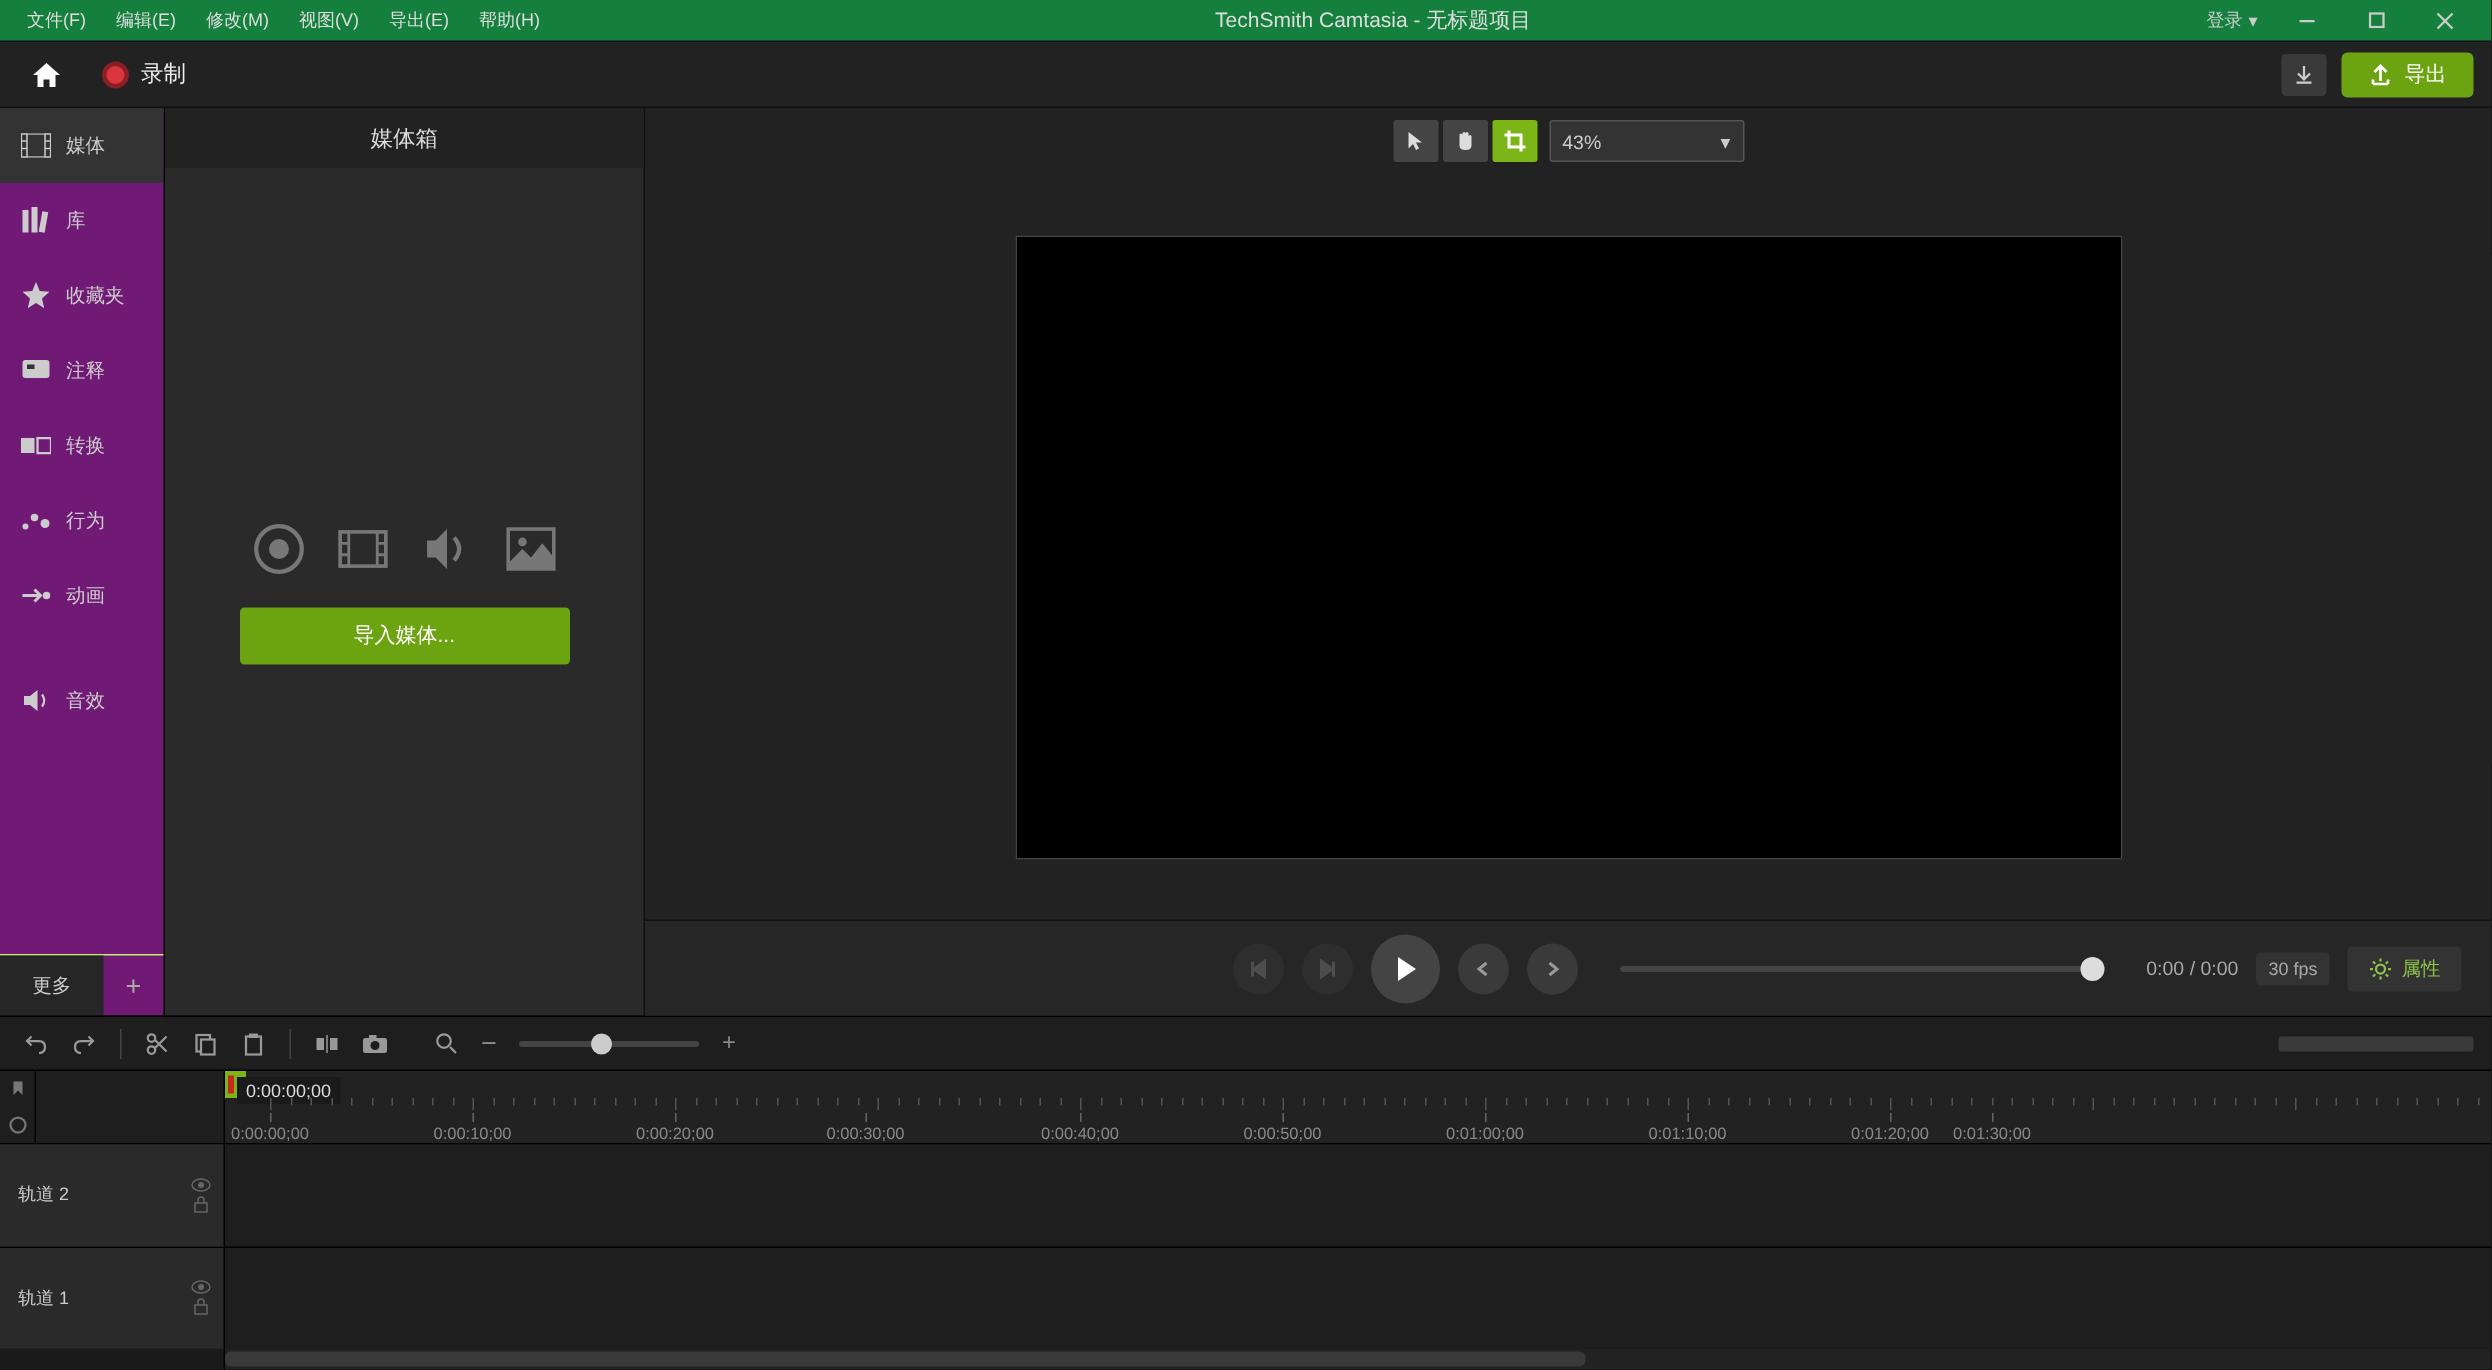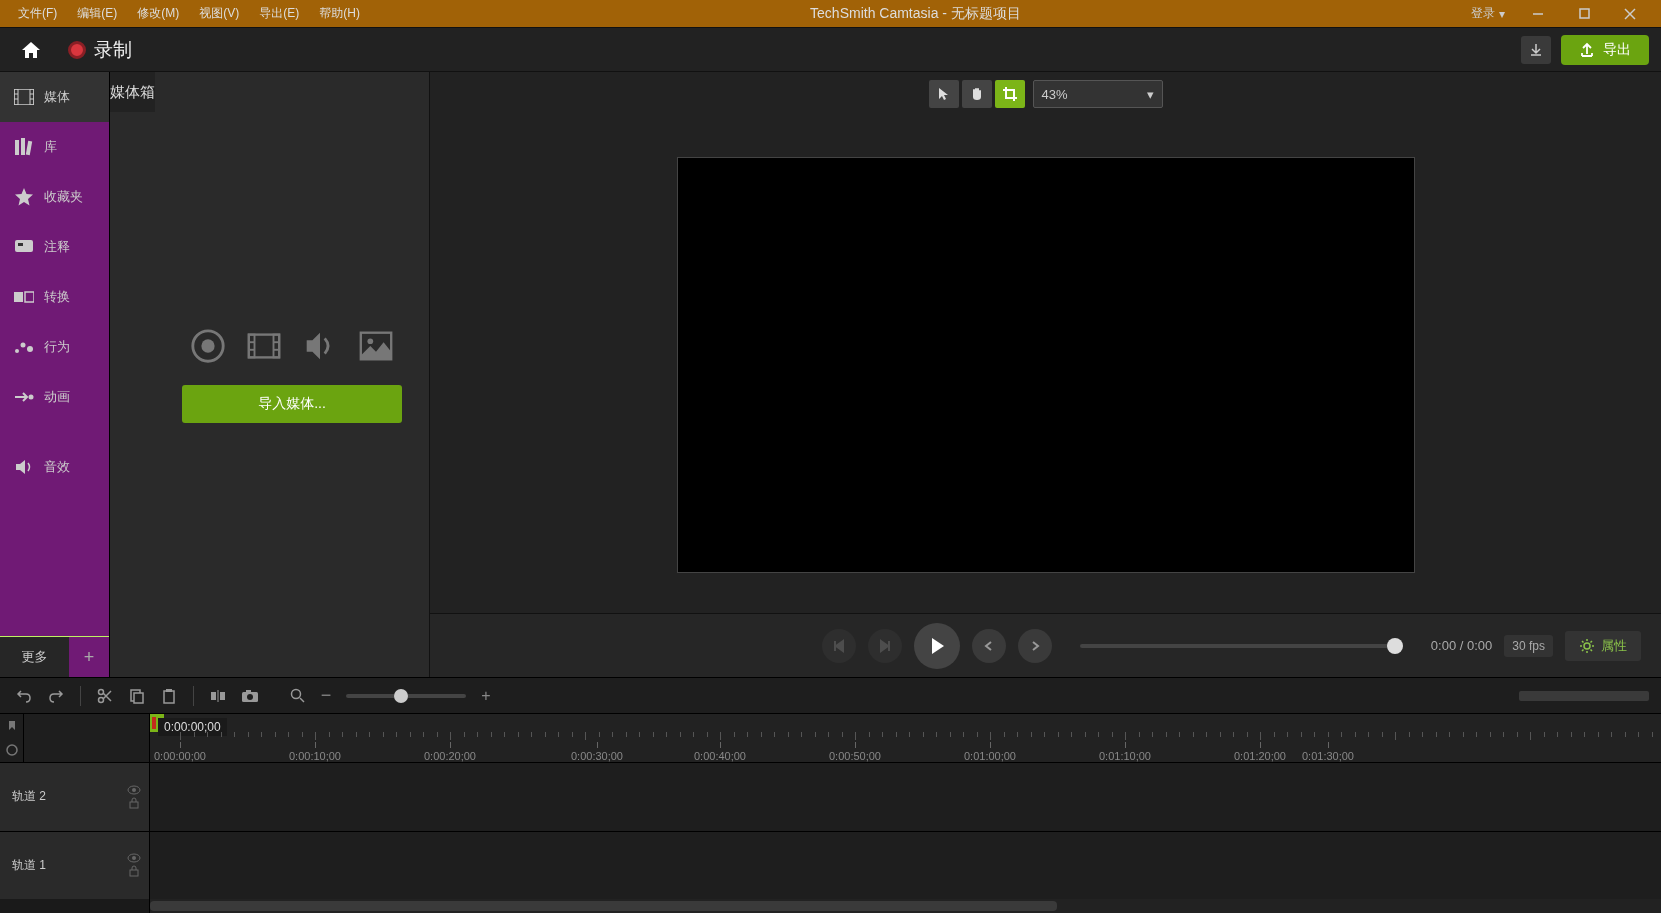--- a/index.html
+++ b/index.html
@@ -1,41 +1,41 @@
 <!DOCTYPE html>
 <html><head>
 <meta charset="utf-8">
 <style>
 * { margin:0; padding:0; box-sizing:border-box; font-family:"Microsoft YaHei",Arial,sans-serif; user-select:none; }
 body { background:#1a1a1a; color:#ccc; width:1661px; height:913px; overflow:hidden; font-size:13px; display:flex; flex-direction:column; }
-.menubar { height:28px; background:#a16207; display:flex; align-items:center; padding:0 8px; border-bottom:1px solid #111; }
+.menubar { height:28px; background:#15803d; display:flex; align-items:center; padding:0 8px; border-bottom:1px solid #111; }
 .menubar .menu-item { padding:0 10px; font-size:12px; cursor:pointer; color:#ddd; }
 .menubar .title { flex:1; text-align:center; color:#ddd; font-size:14px; }
 .menubar .login { padding:0 10px; font-size:12px; cursor:pointer; display:flex; align-items:center; gap:4px;}
 .winbtns { display:flex; }
 .winbtn { width:46px; height:28px; display:flex; align-items:center; justify-content:center; cursor:pointer; }
 .toolbar { height:44px; background:#222; display:flex; align-items:center; padding:0 12px; gap:10px; border-bottom:1px solid #111;}
 .home-btn, .record-btn { display:flex; align-items:center; gap:8px; cursor:pointer; padding:4px 8px;}
 .red-dot { width:18px; height:18px; border-radius:50%; background:#d9363e; border:3px solid #8a1f25;}
-.record-label { font-size:19px; color:#eee; }
+.record-label { font-size:15px; color:#eee; }
 .tool-btn { width:30px; height:28px; display:flex; align-items:center; justify-content:center; background:#444; cursor:pointer; border-radius:2px;}
 .tool-btn.active { background:#7cb518; }
 .zoom-sel { width:130px; height:28px; background:#333; border:1px solid #555; color:#ccc; display:flex; align-items:center; justify-content:space-between; padding:0 8px; cursor:pointer; border-radius:2px;}
 .right-tools { margin-left:auto; display:flex; gap:10px; align-items:center;}
 .dl-btn { width:30px; height:28px; background:#3a3a3a; display:flex; align-items:center; justify-content:center; cursor:pointer; border-radius:3px;}
 .export-btn { background:#6ba410; color:#fff; padding:6px 18px; border-radius:4px; display:flex; align-items:center; gap:8px; cursor:pointer; font-size:14px;}
 .main { flex:1; display:flex; min-height:0;}
 .sidebar { width:110px; background:#701a75; display:flex; flex-direction:column; border-right:1px solid #000;}
 .side-item { height:50px; display:flex; align-items:center; gap:10px; padding:0 14px; cursor:pointer; font-size:13px; color:#ccc;}
 .side-item.active { background:#333;}
 .side-spacer { flex:1;}
 .side-plus { width:40px; height:40px; display:flex; align-items:center; justify-content:center; cursor:pointer; font-size:18px; color:#aaa;}
 .side-bottom { display:flex; border-top:1px solid #bef264;}
 .side-more-wrap { flex:1; display:flex; align-items:center; justify-content:center; background:#262626; cursor:pointer;}
-.media-panel { width:320px; background:#2a2a2a; border-right:1px solid #111; display:flex; }
+.media-panel { width:320px; background:#2a2a2a; border-right:1px solid #111; display:flex; flex-direction:column;}
 .panel-header { height:40px; display:flex; align-items:center; justify-content:center; background:#222; font-size:15px; color:#ddd;}
 .media-body { flex:1; display:flex; flex-direction:column; align-items:center; justify-content:center; gap:20px; padding:20px;}
 .media-icons { display:flex; gap:18px; color:#666;}
 .media-icons svg { width:38px; height:38px; }
 .empty-text { text-align:center; color:#888; font-size:13px; line-height:1.6;}
 .import-btn { background:#6ba410; color:#fff; width:220px; height:38px; display:flex; align-items:center; justify-content:center; border-radius:3px; cursor:pointer; font-size:14px;}
 .canvas-area { flex:1; background:#222; display:flex; flex-direction:column; position:relative;}
 .canvas-toolbar-wrap { height:44px; display:flex; align-items:center; padding:0 12px; gap:8px;}
 .canvas-wrap { flex:1; display:flex; align-items:center; justify-content:center;}
 .canvas { width:738px; height:416px; background:#000; border:1px solid #444;}
@@ -526,21 +526,21 @@
           <div class="small-tick" style="left: 1447.5px;"></div>
           <div class="small-tick" style="left: 1461px;"></div>
           <div class="small-tick" style="left: 1474.5px;"></div>
           <div class="small-tick" style="left: 1488px;"></div>
           <div class="small-tick" style="left: 1501.5px;"></div>
         </div>
       <div class="ruler" id="ruler">
           <div class="ruler-tick" style="left: 30px;">0:00:00;00</div>
           <div class="ruler-tick" style="left: 165px;">0:00:10;00</div>
           <div class="ruler-tick" style="left: 300px;">0:00:20;00</div>
-          <div class="ruler-tick" style="left: 447px;">0:00:30;00</div>
+          <div class="ruler-tick" style="left: 427px;">0:00:30;00</div>
           <div class="ruler-tick" style="left: 570px;">0:00:40;00</div>
           <div class="ruler-tick" style="left: 705px;">0:00:50;00</div>
           <div class="ruler-tick" style="left: 840px;">0:01:00;00</div>
           <div class="ruler-tick" style="left: 975px;">0:01:10;00</div>
           <div class="ruler-tick" style="left: 1110px;">0:01:20;00</div>
           <div class="ruler-tick" style="left: 1178px;">0:01:30;00</div>
         </div>
     </div>
   </div>
   <div class="tl-tracks">

